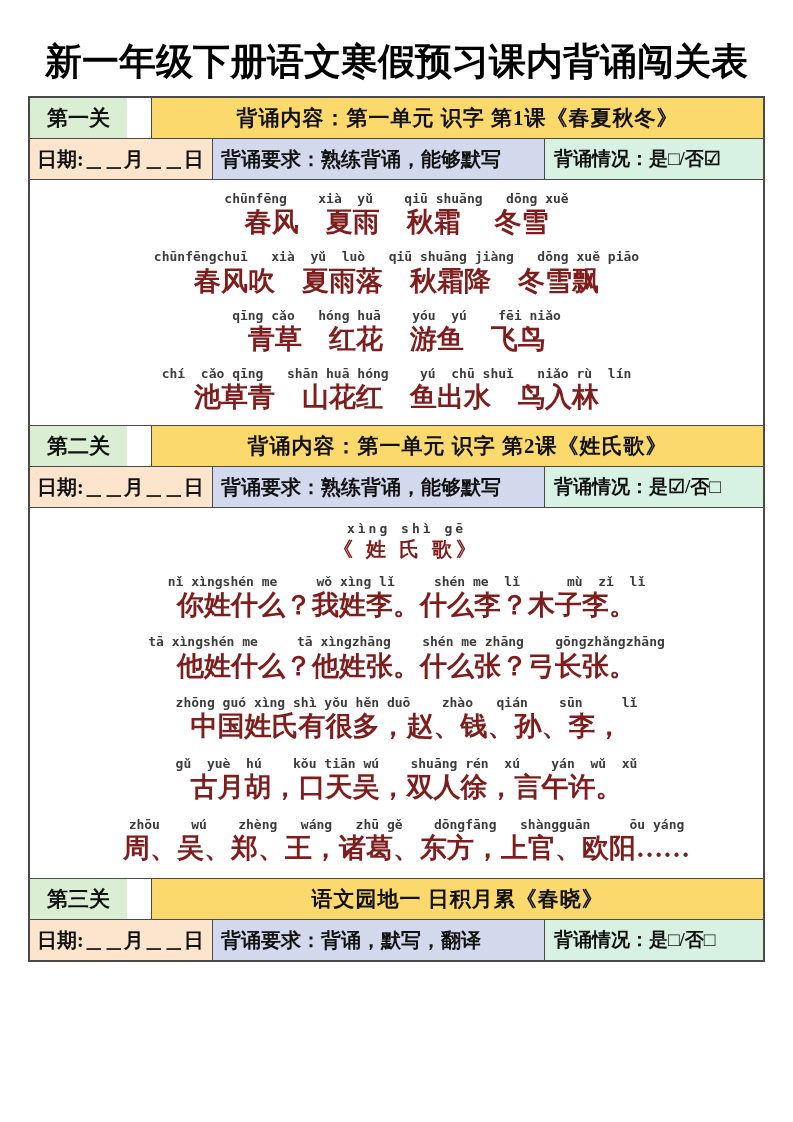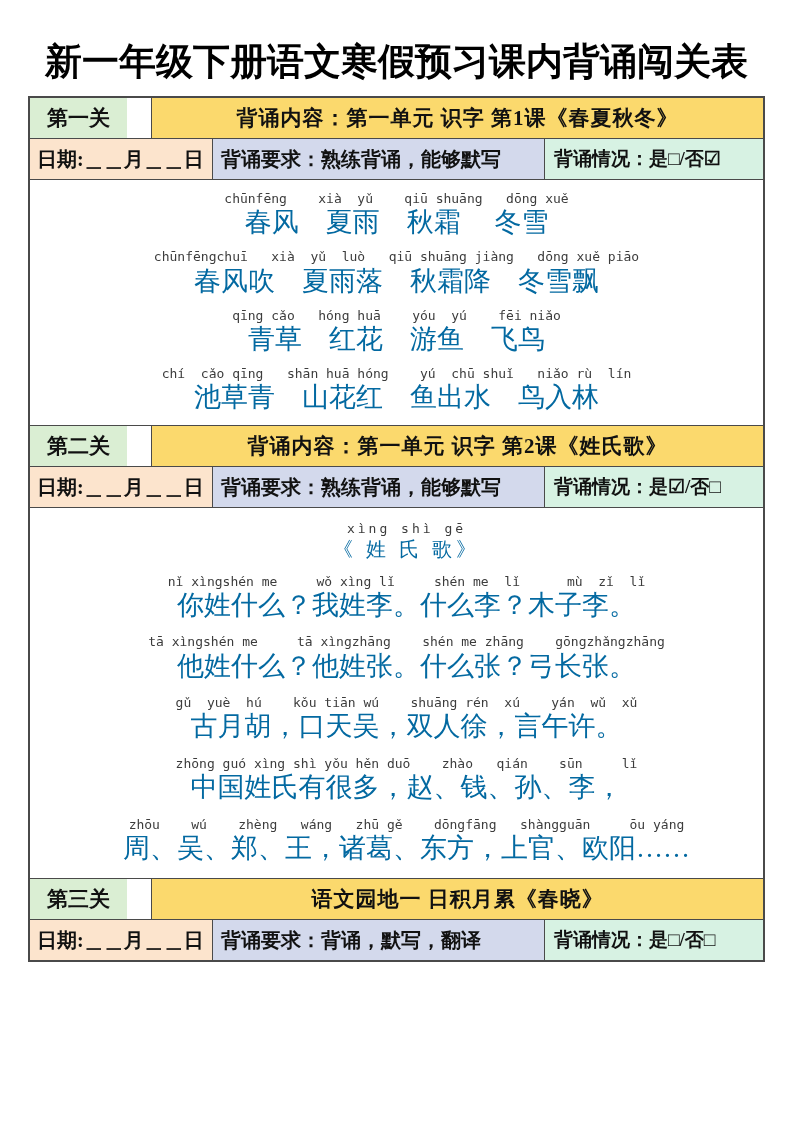--- a/index.html
+++ b/index.html
@@ -25,20 +25,21 @@
     box-sizing: border-box;
     background: #fff;
   }
   .row { display: flex; }
   .row + .row { border-top: 1px solid var(--border, #4a4a4a); justify-content: flex-end; }
   .cell {
     box-sizing: border-box;
     display: flex;
     align-items: center;
     overflow: hidden;
+    font-weight: bold;
   }
   .cell + .cell { border-left: 1px solid var(--border, #4a4a4a); }
   .header-row, .date-row { height: 40px; }
   .level-cell {
     width: 97px;
     justify-content: center;
     background: var(--level-bg, #daeed3);
     font-weight: bold;
     font-size: 21px;
   }
@@ -88,21 +89,21 @@
     font-family: "DejaVu Sans Mono", monospace;
     font-size: 13px;
     color: #3c3c3c;
     white-space: pre;
     line-height: 1.1;
   }
   .hanzi {
     font-size: 27px;
     white-space: pre;
     line-height: 1.2;
-    color: #0369a1;
+    color: #7f1d1d;
   }
   .song-title .pinyin { letter-spacing: 3px; }
   .song-title .hanzi { font-size: 20px; letter-spacing: 4px; }
 </style>
 </head>
 <body>
 
 <h1 class="title">新一年级下册语文寒假预习课内背诵闯关表</h1>
 
 <div class="sheet">
@@ -154,26 +155,26 @@
       </div>
       <div class="line">
         <div class="pinyin">nǐ xìngshén me     wǒ xìng lǐ     shén me  lǐ      mù  zǐ  lǐ</div>
         <div class="hanzi">你姓什么？我姓李。什么李？木子李。</div>
       </div>
       <div class="line">
         <div class="pinyin">tā xìngshén me     tā xìngzhāng    shén me zhāng    gōngzhǎngzhāng</div>
         <div class="hanzi">他姓什么？他姓张。什么张？弓长张。</div>
       </div>
       <div class="line">
+        <div class="pinyin">zhōng guó xìng shì yǒu hěn duō    zhào   qián    sūn     lǐ</div>
+        <div class="hanzi">中国姓氏有很多，赵、钱、孙、李，</div>
+      </div>
+      <div class="line">
         <div class="pinyin">gǔ  yuè  hú    kǒu tiān wú    shuāng rén  xú    yán  wǔ  xǔ</div>
         <div class="hanzi">古月胡，口天吴，双人徐，言午许。</div>
-      </div>
-      <div class="line">
-        <div class="pinyin">zhōng guó xìng shì yǒu hěn duō    zhào   qián    sūn     lǐ</div>
-        <div class="hanzi">中国姓氏有很多，赵、钱、孙、李，</div>
       </div>
       <div class="line">
         <div class="pinyin">zhōu    wú    zhèng   wáng   zhū gě    dōngfāng   shàngguān     ōu yáng</div>
         <div class="hanzi">周、吴、郑、王，诸葛、东方，上官、欧阳……</div>
       </div>
     </div>
   </div>
 
   <div class="row header-row">
     <div class="cell level-cell">第三关</div>

